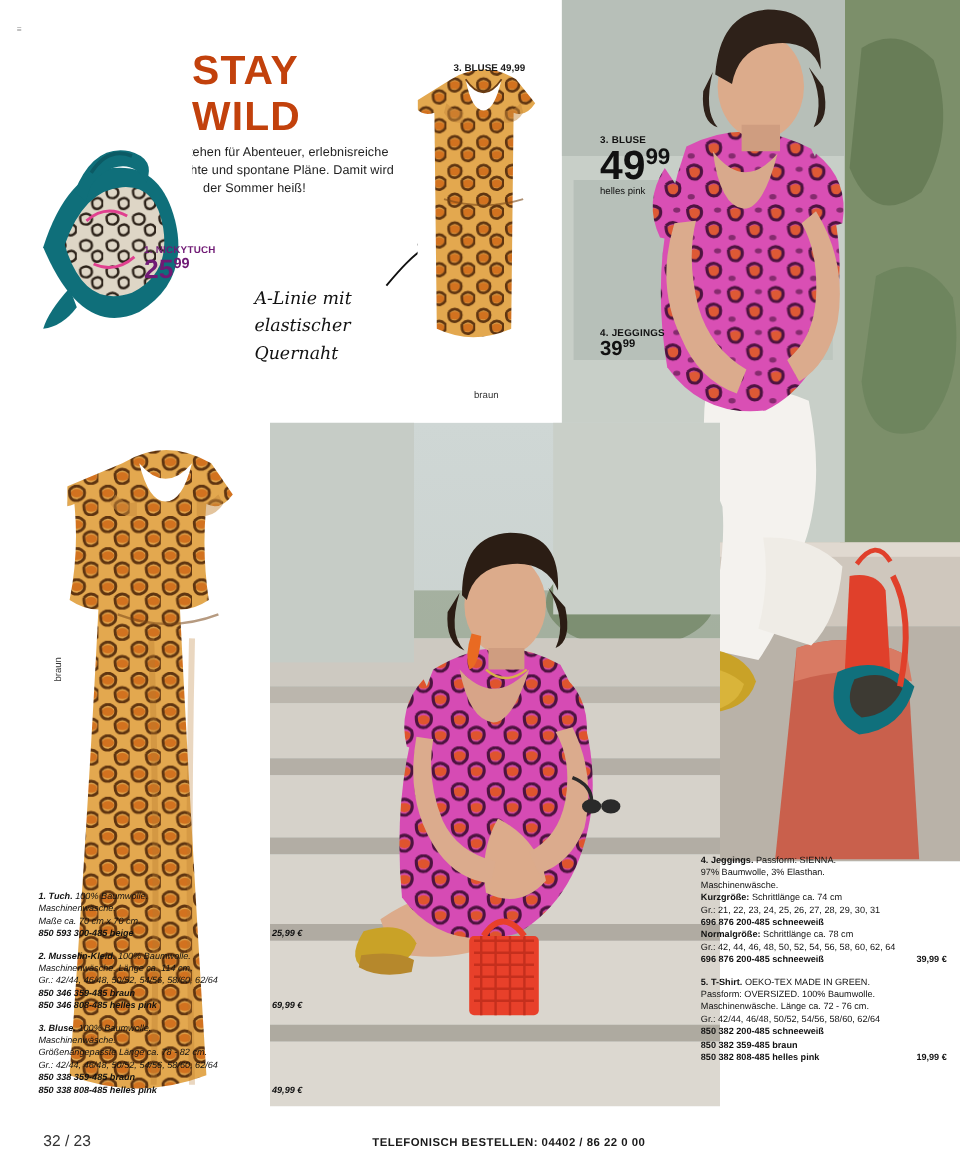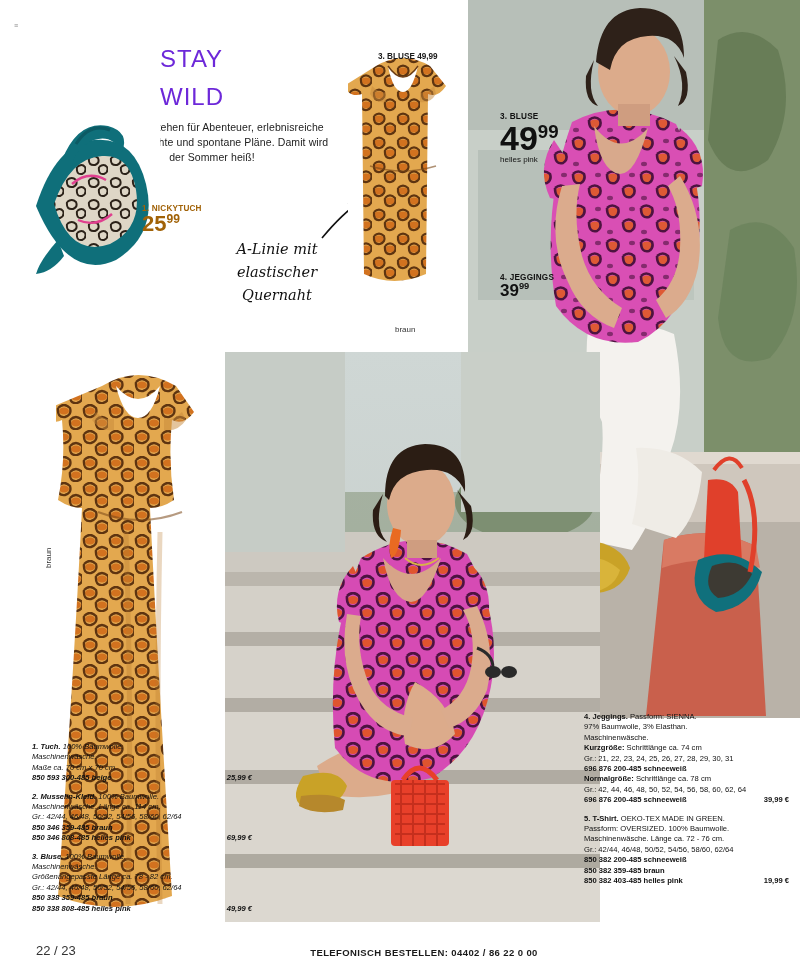--- a/index.html
+++ b/index.html
@@ -17,37 +17,37 @@
   
   .abs { position:absolute; }
 
   
   .corner-mark { left:14px; top:22px; font-size:7px; color:#888; letter-spacing:0; }
 
   
   .headline {
     left:160px; top:40px; width:280px;
     font-family:"Liberation Sans", sans-serif;
-    font-weight:normal; font-size:24px; line-height:38px;
-    letter-spacing:1px; color:#6d28d9;
+    font-weight:bold; font-size:34px; line-height:38px;
+    letter-spacing:1px; color:#c2410c;
   }
   .headline .l2 { display:block; }
 
   .intro {
     left:92px; top:120px; width:240px;
     font-size:10.5px; line-height:15px; color:#222; text-align:center;
     letter-spacing:.1px;
   }
 
   
   .script-note {
     left:212px; top:238px; width:130px;
     font-family:"DejaVu Serif", serif;
     font-style:italic; font-size:14.5px; line-height:23px;
-    color:#111; text-align:center;
+    color:#111; text-align:left;
   }
   .arrow-svg { left:318px; top:196px; }
 
   
   .photo { position:absolute; overflow:hidden; }
 
   
   .ph-scarf { left:20px; top:88px; width:140px; height:190px; }
 
   
@@ -61,21 +61,21 @@
 
   
   .ph-model-center { left:225px; top:352px; width:375px; height:570px; }
 
   
   .pricelabel { font-size:8.2px; font-weight:bold; letter-spacing:.2px; }
   .bignum { font-family:"Liberation Sans", sans-serif; font-weight:bold; line-height:1; }
   .cents { font-size:.55em; vertical-align:super; font-weight:bold; }
   .sub { font-size:8px; }
 
-  .p1 { left:142px; top:204px; color:#a16207; }
+  .p1 { left:120px; top:204px; color:#701a75; }
   .p1 .bignum { font-size:22px; }
   .p3top { left:378px; top:52px; font-size:8.2px; font-weight:bold; }
   .p3 { left:500px; top:112px; color:#111; }
   .p3 .bignum { font-size:34px; }
   .p4 { left:500px; top:273px; color:#111; }
   .p4 .bignum { font-size:17px; }
   .p2left { left:104px; top:356px; color:#111; font-size:8.2px; font-weight:bold; line-height:12px;}
   .p2 { left:258px; top:408px; color:#111; }
   .p2 .bignum { font-size:27px; }
 
@@ -445,24 +445,24 @@
       <span>Gr.: 42/44, 46/48, 50/52, 54/56, 58/60, 62/64</span><br>
       <span class="row" style="display:flex">
         <span class="artline">850 382 200-485 schneeweiß</span>
         <span class="artline"></span>
       </span>
       <span class="row" style="display:flex">
         <span class="artline">850 382 359-485 braun</span>
         <span class="artline"></span>
       </span>
       <span class="row" style="display:flex">
-        <span class="artline">850 382 403-485 helles pink</span>
+        <span class="artline">850 382 808-485 helles pink</span>
         <span class="artline">19,99 €</span>
       </span>
     </p>
   </div>
 
   <div class="abs footer">
     <div class="foot1">TELEFONISCH BESTELLEN: 04402 / 86 22 0 00</div>
   </div>
-  <div class="abs pagenum">22 / 23</div>
+  <div class="abs pagenum">32 / 23</div>
 
 </div>
 
 </body></html>

